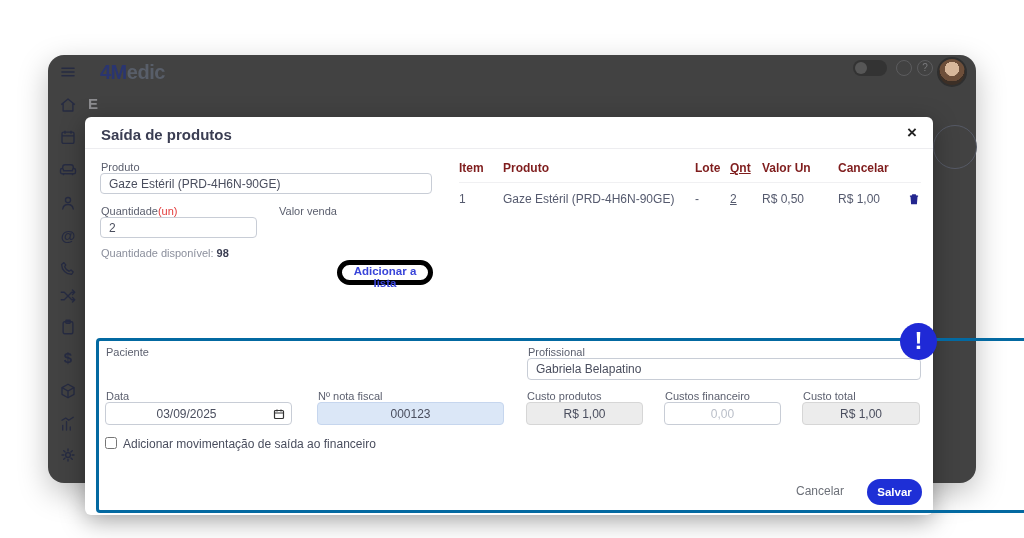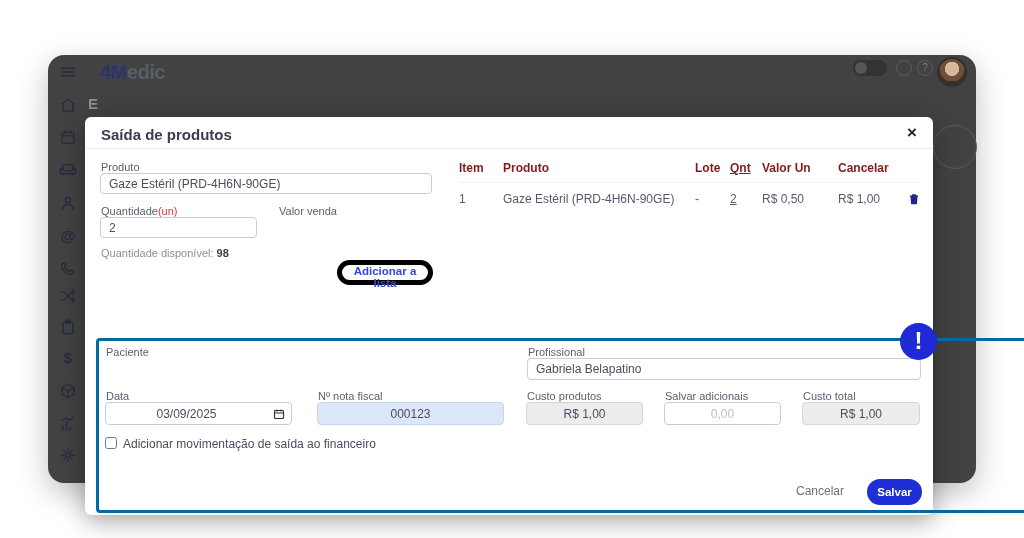--- a/index.html
+++ b/index.html
@@ -214,21 +214,21 @@
             <rect x="3" y="5" width="18" height="16" rx="2"></rect>
               <path d="M8 3v4M16 3v4M3 10h18"></path>
             </svg>
 
           <span class="field-label" style="left:219px; top:49px;">Nº nota fiscal</span>
           <input class="tb center blue" style="left: 218px; top: 61px; width: 187px; height: 23px;" value="000123">
 
           <span class="field-label" style="left:428px; top:49px;">Custo produtos</span>
           <input class="tb center gray" style="left: 427px; top: 61px; width: 117px; height: 23px;" readonly="" value="R$ 1,00">
 
-          <span class="field-label" style="left:566px; top:49px;">Salvar adicionais</span>
+          <span class="field-label" style="left:566px; top:49px;">Custos financeiro</span>
           <input class="tb center" style="left: 565px; top: 61px; width: 117px; height: 23px;" placeholder="0,00">
 
           <span class="field-label" style="left:704px; top:49px;">Custo total</span>
           <input class="tb center gray" style="left: 703px; top: 61px; width: 118px; height: 23px;" readonly="" value="R$ 1,00">
 
           <div class="chk-row">
             <input type="checkbox" style="">
             <label>Adicionar movimentação de saída ao financeiro</label>
           </div>
 

